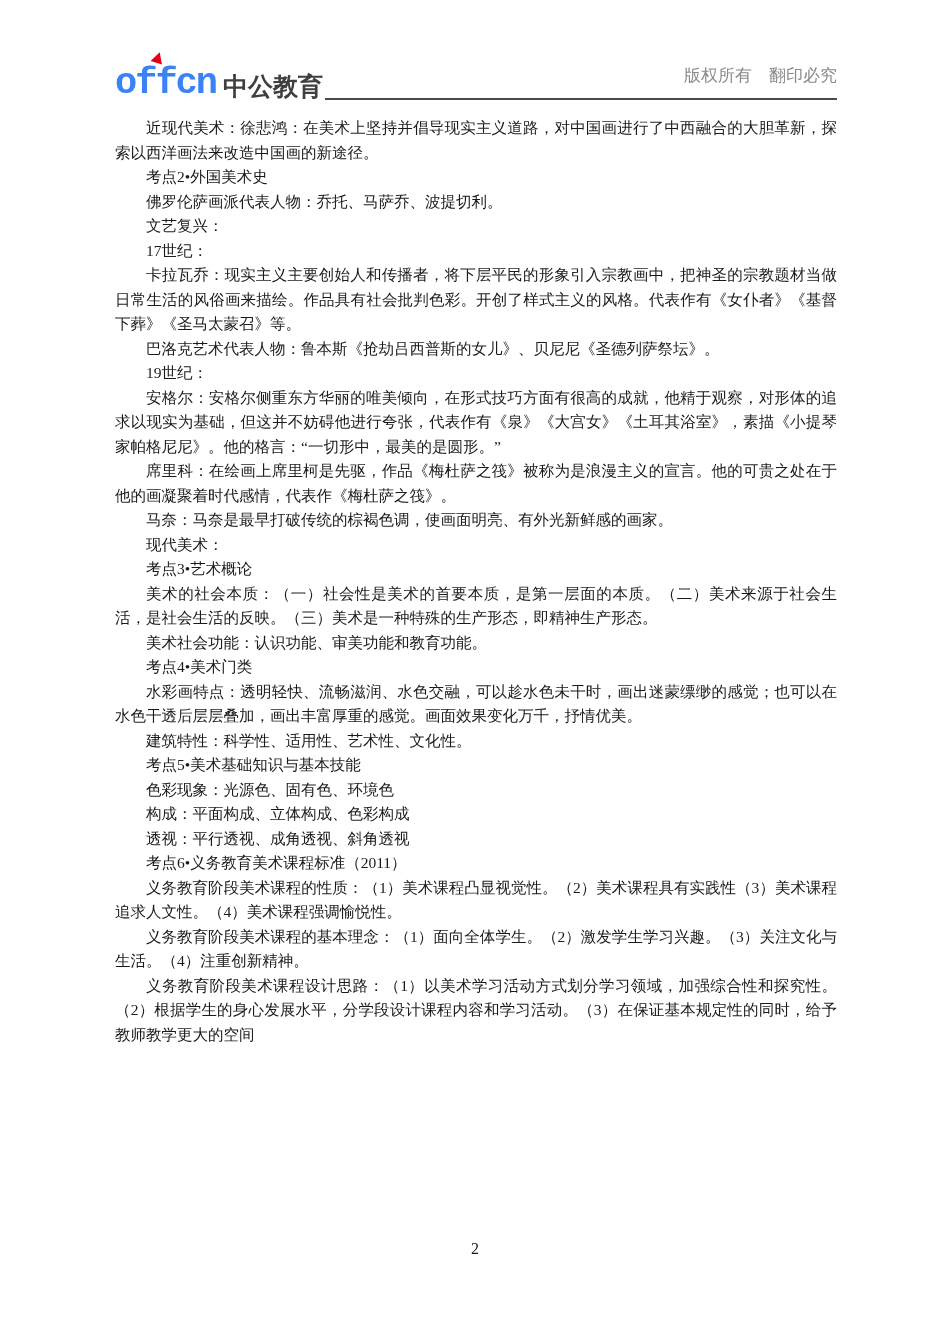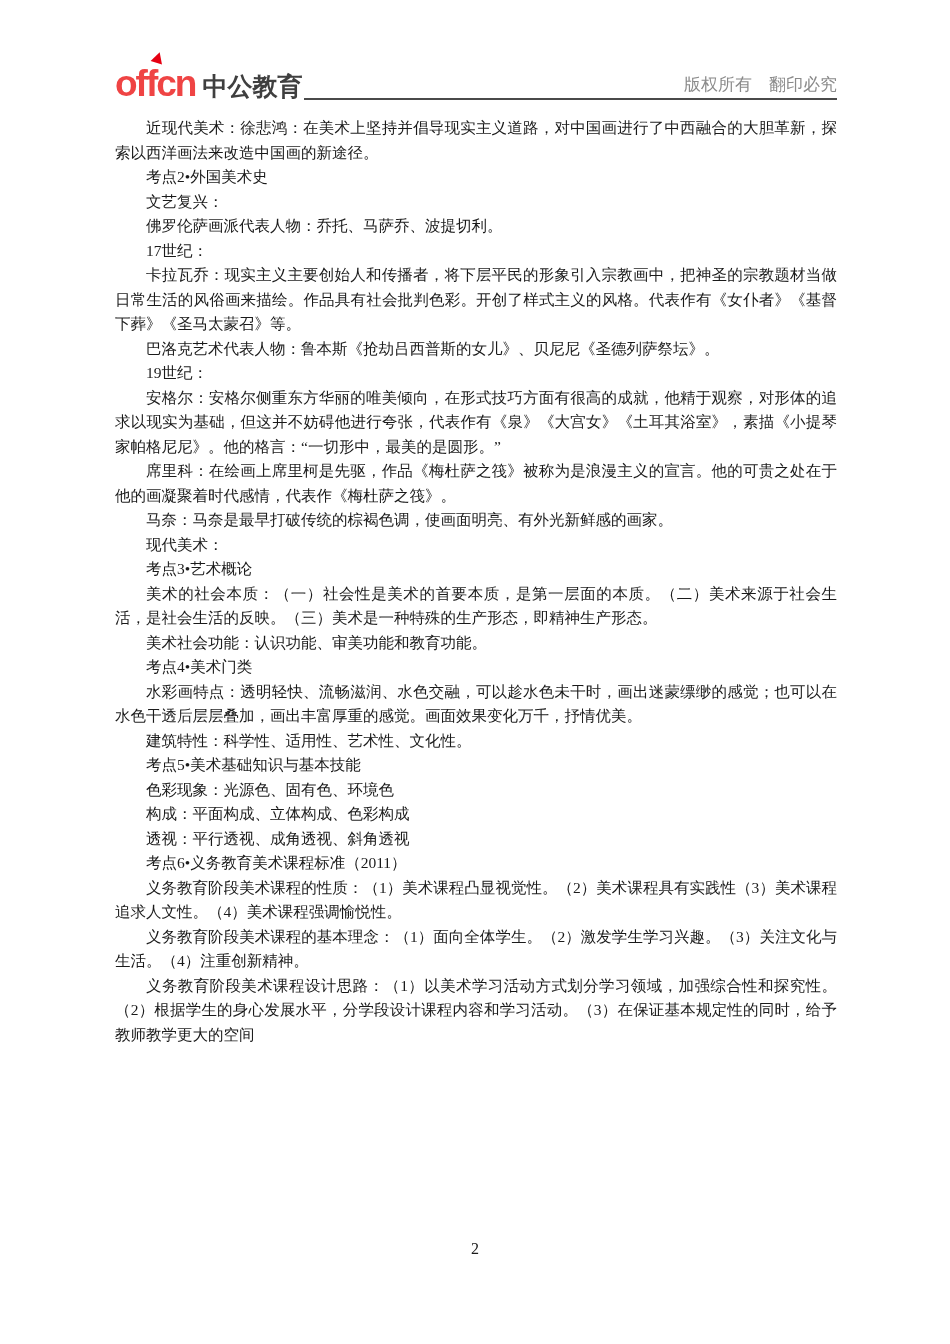--- a/index.html
+++ b/index.html
@@ -11,40 +11,40 @@
     color:#1a1a1a;
     overflow:hidden;
   }
   
   .header{
     position:absolute;left:115px;right:113px;top:58px;height:42px;
     display:flex;align-items:flex-end;
   }
   .logo{display:flex;align-items:flex-end;gap:7px;}
   .logo-latin{
-    font-family:Liberation Sans, sans-serif;
+    font-family:Liberation Mono, monospace;
     font-weight:bold;font-size:37px;line-height:0.9;
-    color:#ef4444;letter-spacing:-2px;position:relative;
+    color:#3b82f6;letter-spacing:-2px;position:relative;
   }
   .logo-flame{
     position:absolute;top:-6px;left:37px;
     width:0;height:0;
     border-left:6px solid transparent;
     border-right:6px solid transparent;
     border-bottom:11px solid #e60012;
     transform:rotate(18deg);
   }
   .logo-cn{
     font-family:"Liberation Sans", sans-serif;
     font-weight:bold;font-size:25px;line-height:1;
     color:#3f3f3f;padding-bottom:1px;
   }
   .header-rule{
     flex:1;align-self:stretch;
-    display:flex;justify-content:flex-end;align-items:flex-end;
+    display:flex;justify-content:flex-end;align-items:center;
     border-bottom:2px solid #4a4a4a;
     margin-left:2px;padding-bottom:3px;
   }
   .rights{
     font-family:"Liberation Sans", sans-serif;
     color:#8a8a8a;font-size:17px;line-height:1.1;
     white-space:pre;
   }
   
   .content{
@@ -74,22 +74,22 @@
       <span class="logo-cn">中公教育</span>
     </div>
     <div class="header-rule">
       <span class="rights">版权所有　翻印必究</span>
     </div>
   </div>
 
   <div class="content">
     <p>近现代美术：徐悲鸿：在美术上坚持并倡导现实主义道路，对中国画进行了中西融合的大胆革新，探索以西洋画法来改造中国画的新途径。</p>
     <p>考点2•外国美术史</p>
+    <p>佛罗伦萨画派代表人物：乔托、马萨乔、波提切利。</p>
     <p>文艺复兴：</p>
-    <p>佛罗伦萨画派代表人物：乔托、马萨乔、波提切利。</p>
     <p>17世纪：</p>
     <p>卡拉瓦乔：现实主义主要创始人和传播者，将下层平民的形象引入宗教画中，把神圣的宗教题材当做日常生活的风俗画来描绘。作品具有社会批判色彩。开创了样式主义的风格。代表作有《女仆者》《基督下葬》《圣马太蒙召》等。</p>
     <p>巴洛克艺术代表人物：鲁本斯《抢劫吕西普斯的女儿》、贝尼尼《圣德列萨祭坛》。</p>
     <p>19世纪：</p>
     <p>安格尔：安格尔侧重东方华丽的唯美倾向，在形式技巧方面有很高的成就，他精于观察，对形体的追求以现实为基础，但这并不妨碍他进行夸张，代表作有《泉》《大宫女》《土耳其浴室》，素描《小提琴家帕格尼尼》。他的格言：“一切形中，最美的是圆形。”</p>
     <p>席里科：在绘画上席里柯是先驱，作品《梅杜萨之筏》被称为是浪漫主义的宣言。他的可贵之处在于他的画凝聚着时代感情，代表作《梅杜萨之筏》。</p>
     <p>马奈：马奈是最早打破传统的棕褐色调，使画面明亮、有外光新鲜感的画家。</p>
     <p>现代美术：</p>
     <p>考点3•艺术概论</p>
     <p>美术的社会本质：（一）社会性是美术的首要本质，是第一层面的本质。（二）美术来源于社会生活，是社会生活的反映。（三）美术是一种特殊的生产形态，即精神生产形态。</p>

